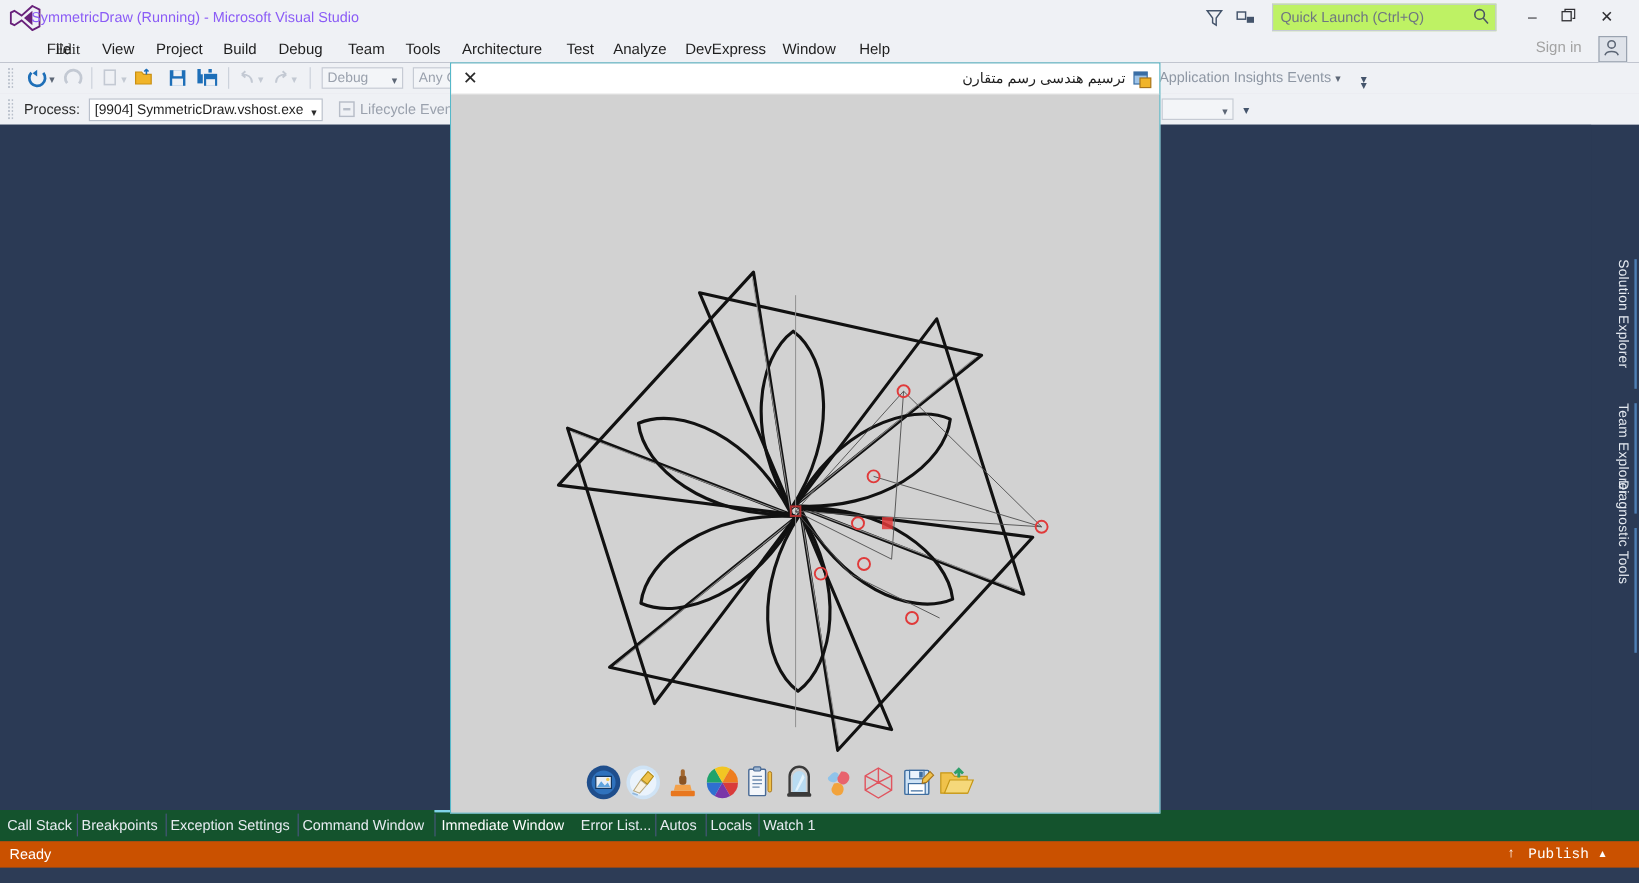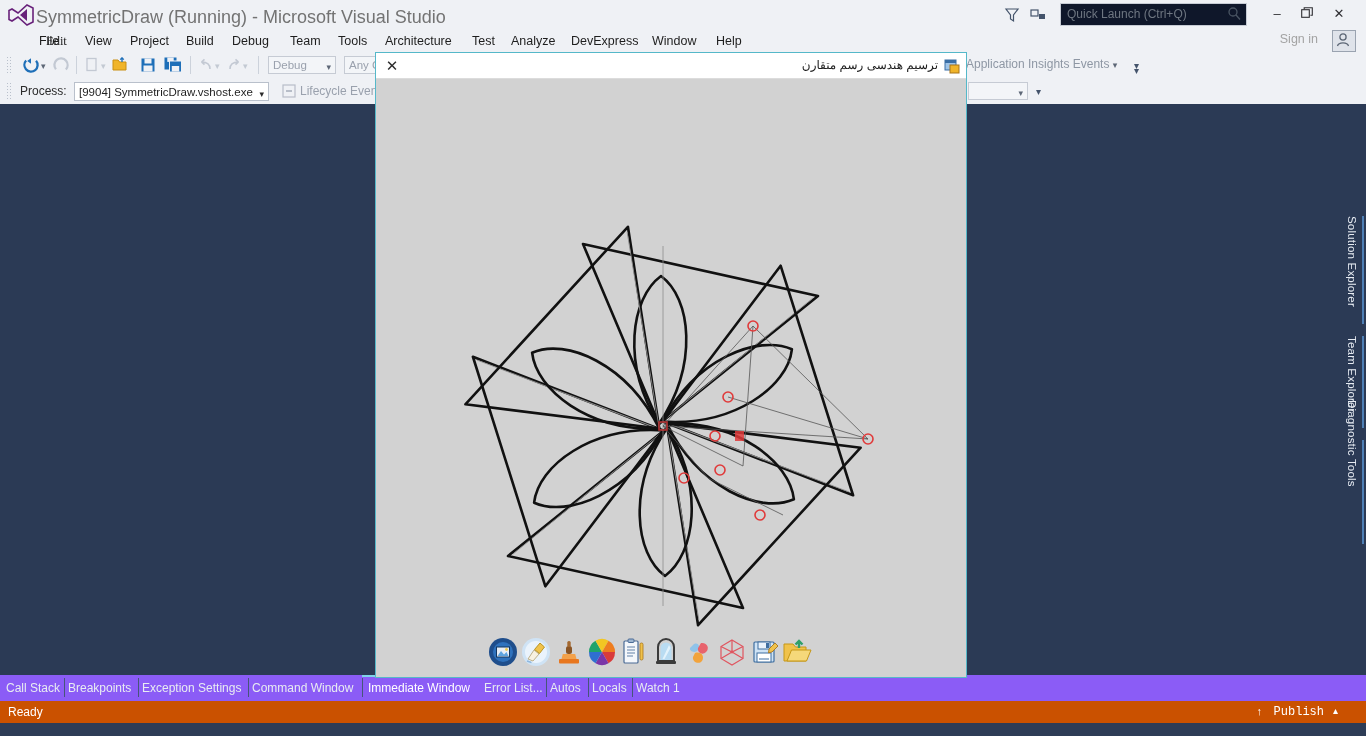--- a/index.html
+++ b/index.html
@@ -10,23 +10,23 @@
     -webkit-font-smoothing:antialiased;
   }
   #root{position:relative;width:1366px;height:736px;}
 
   
   .vs-window{position:absolute;inset:0;background:#2d3c56;}
 
   
   .titlebar{position:absolute;left:0;top:0;width:1366px;height:30px;background:#eff1f5;}
   .vs-logo{position:absolute;left:8px;top:4px;width:26px;height:22px;}
-  .title-text{position:absolute;left:36px;top:7px;font-size:18px;color:#737373;white-space:nowrap;}
+  .title-text{position:absolute;left:26px;top:7px;font-size:12px;color:#8b5cf6;white-space:nowrap;}
   .tb-ico{position:absolute;top:6px;width:20px;height:18px;color:#44546b;}
-  .ql-box{position:absolute;left:1060px;top:3px;width:185px;height:21px;background:#0f172a;border:1px solid #c6cbd4;text-align:right;}
+  .ql-box{position:absolute;left:1060px;top:3px;width:185px;height:21px;background:#bef264;border:1px solid #c6cbd4;text-align:right;}
   .ql-text{position:absolute;left:6px;top:3px;font-size:12px;color:#6e7681;}
   .ql-mag{position:absolute;right:4px;top:2px;font-size:13px;color:#4a5563;}
   .win-btn{position:absolute;top:3px;width:26px;height:22px;color:#2f2f33;font-size:13px;text-align:center;line-height:22px;}
 
   
   .menubar{position:absolute;left:0;top:30px;width:1366px;height:22px;background:#eff1f5;}
   .menu-item{position:absolute;top:2px;height:18px;font-size:12.5px;color:#1e1e1e;line-height:18px;white-space:nowrap;}
   .signin{position:absolute;right:48px;top:32px;font-size:12.5px;color:#a3a3a3;}
   .signin-ico{position:absolute;right:10px;top:30px;width:22px;height:20px;border:1px solid #9aa3b0;background:#dfe3ea;}
 
@@ -47,21 +47,21 @@
   .editor-area{position:absolute;left:0;top:104px;width:1326px;height:571px;background:#2b3a55;}
   .editor-sep{position:absolute;left:0;top:104px;width:1326px;height:2px;background:#3a4a66;}
 
   
   .rightdock{position:absolute;right:0;top:104px;width:40px;height:571px;background:#2b3a55;}
   .vtab{position:absolute;right:8px;color:#e6ebf2;font-size:11.5px;white-space:nowrap;
         writing-mode:vertical-rl;text-orientation:mixed;letter-spacing:.2px;}
   .vtab-line{position:absolute;right:2px;width:2px;background:#4e7fb5;}
 
   
-  .bottomtabs{position:absolute;left:0;top:675px;width:1366px;height:26px;background:#8b5cf6;}
+  .bottomtabs{position:absolute;left:0;top:675px;width:1366px;height:26px;background:#14532d;}
   .btab{position:absolute;top:0;height:26px;font-size:12px;color:#e8ecf2;line-height:26px;white-space:nowrap;}
   .btab-sep{position:absolute;top:3px;width:1px;height:19px;background:#46567a;}
   .btab.active{color:#ffffff;}
   .btab-underline{position:absolute;top:0;height:2px;background:#7fd3e8;}
 
   
   .statusbar{position:absolute;left:0;top:701px;width:1366px;height:22px;background:#ca5100;}
   .status-text{position:absolute;left:8px;top:4px;font-size:12px;color:#fff;}
   .publish{position:absolute;right:42px;top:4px;font-size:12px;color:#ffffff;font-family:Liberation Mono, monospace;}
   .publish-up{position:absolute;right:104px;top:4px;font-size:11px;color:#fff;}

